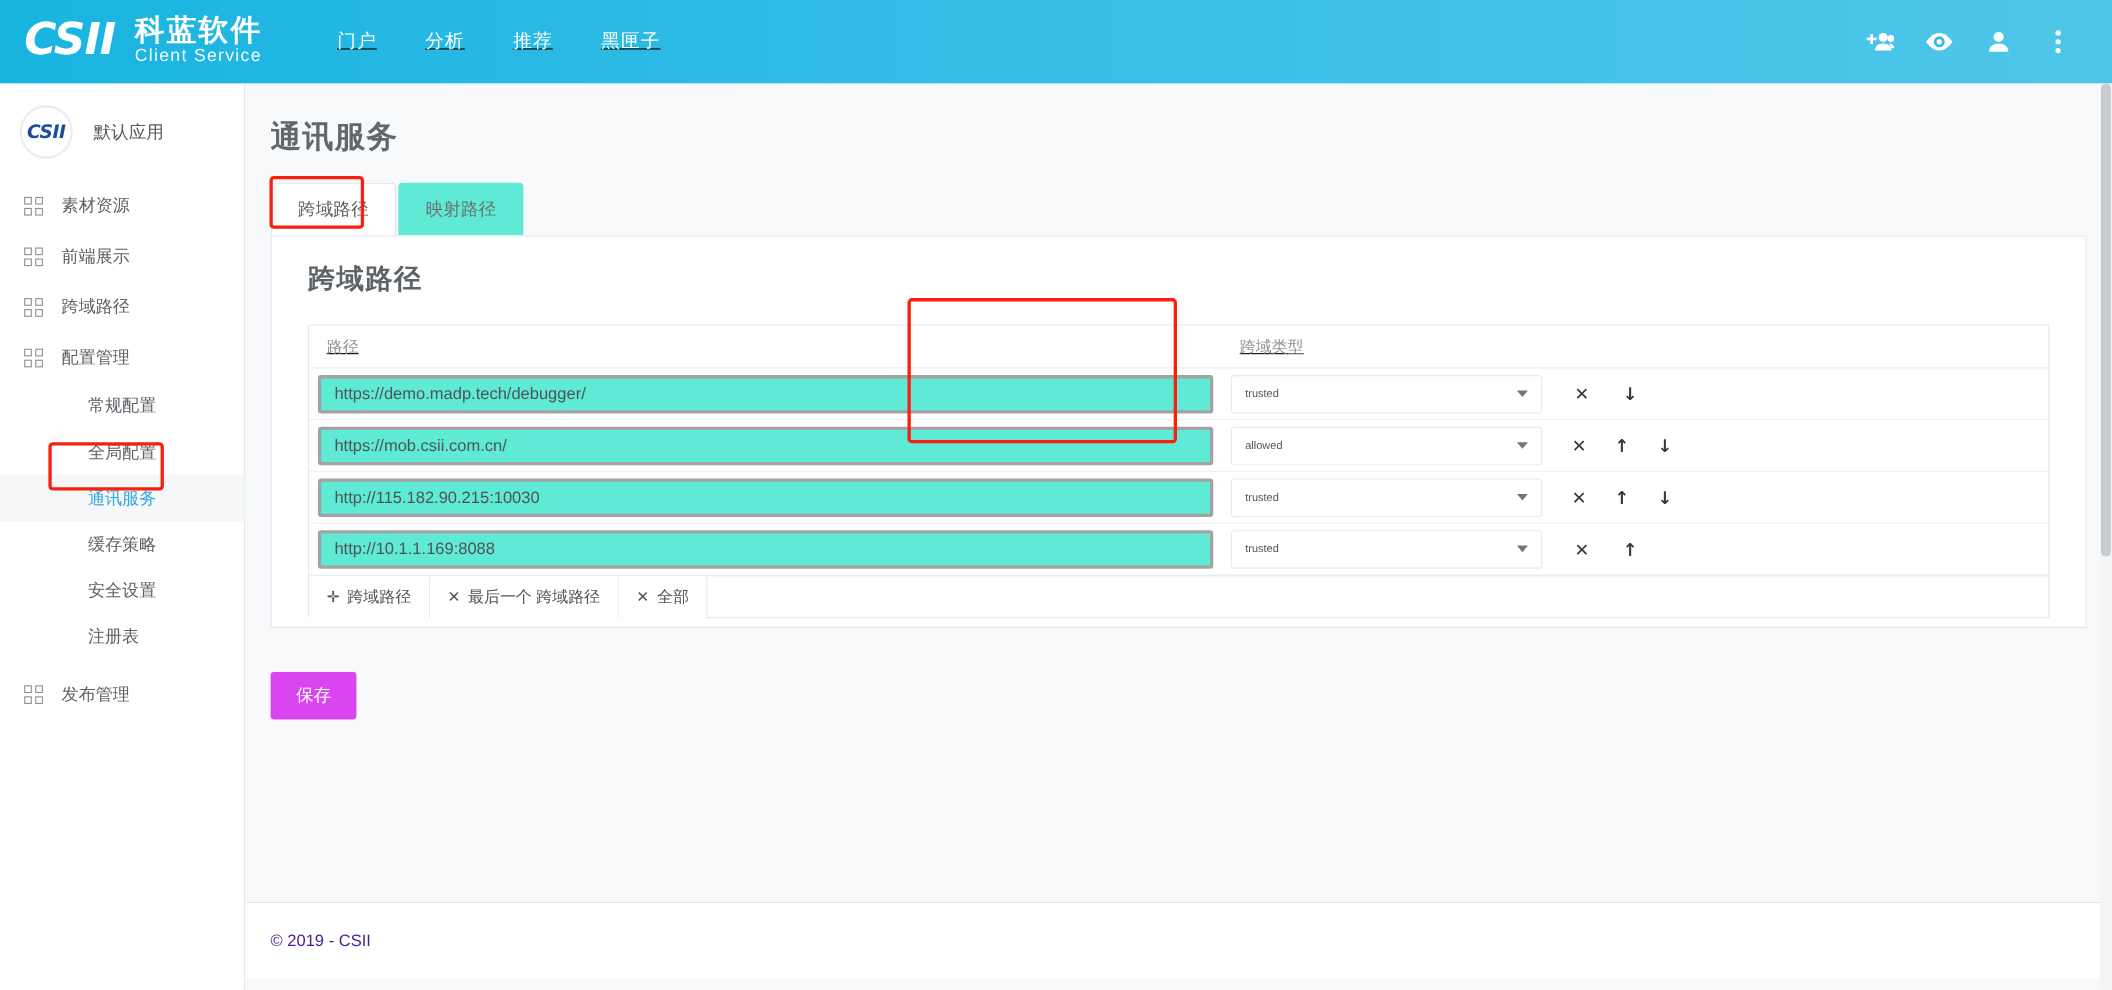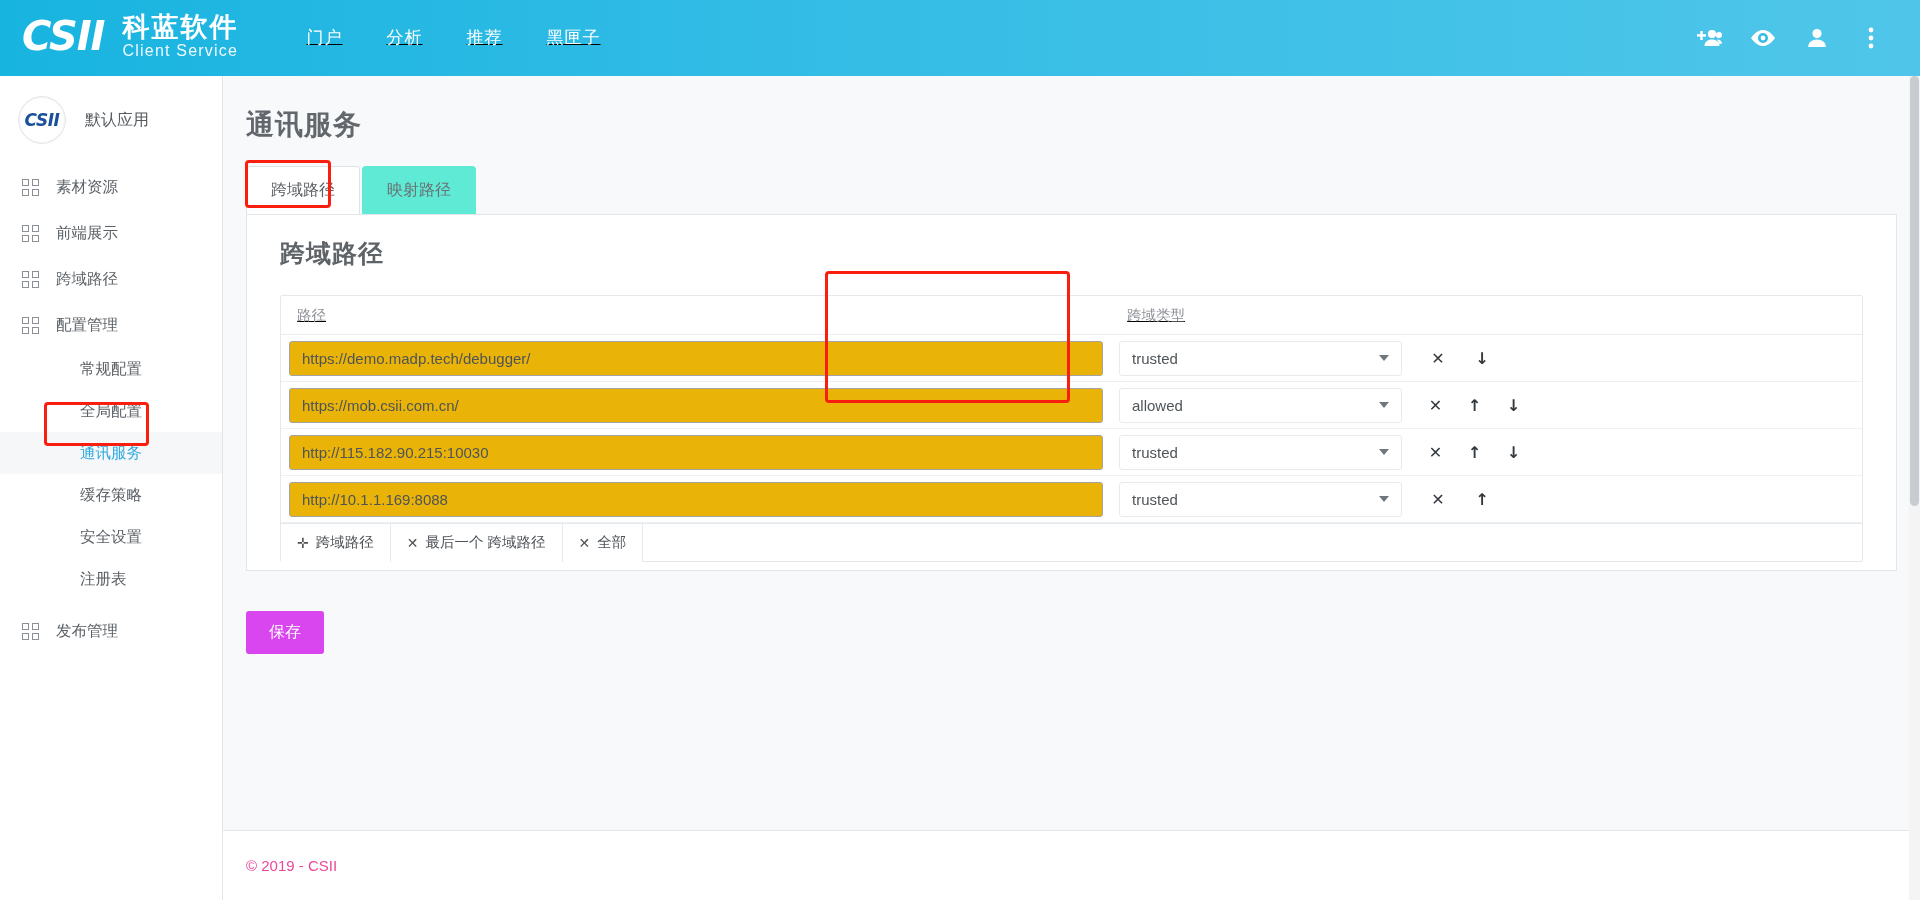--- a/index.html
+++ b/index.html
@@ -201,37 +201,37 @@
     height: 47px;
     border-bottom: 1px solid #eef1f3;
   }
   .trow:last-child { border-bottom: none; }
   .cell { padding: 0 8px; }
   .cell.first { padding-left: 8px; }
 
   .inp {
     width: 100%;
     height: 35px;
-    border: 1px solid #a3a3a3;
+    border: 3px solid #a3a3a3;
     border-radius: 3px;
-    background: #eab308;
+    background: #5eead4;
     font-size: 15px;
     color: #4e5458;
     padding: 0 12px;
     font-family: "Liberation Sans", sans-serif;
     outline: none;
   }
   .sel-wrap { position: relative; width: 100%; }
   .sel {
     width: 100%;
     height: 35px;
     border: 1px solid #e6ebee;
     border-radius: 3px;
     background: #fff;
-    font-size: 15px;
+    font-size: 10px;
     color: #4e5458;
     padding: 0 12px;
     display: flex; align-items: center;
     cursor: pointer;
   }
   .sel .chev {
     margin-left: auto;
     width: 0; height: 0;
     border-left: 5px solid transparent;
     border-right: 5px solid transparent;
@@ -282,28 +282,28 @@
     border: none;
     border-radius: 3px;
     font-size: 16px;
     padding: 11px 23px;
     cursor: pointer;
     font-family: Liberation Mono, monospace;
   }
 
   .footer {
     position: absolute;
-    left: 0; bottom: 0;
+    left: 0; bottom: 10px;
     width: 1697px; height: 70px;
     border-top: 1px solid #e3e7ea;
     background: #ffffff;
     display: flex; align-items: center;
     padding-left: 23px;
     font-size: 15px;
-    color: #ec4899;
+    color: #4c1d95;
   }
   .scrollbar-v {
     position: absolute; right: 0; top: 0;
     width: 11px; height: 824px;
     background: #f4f4f4;
   }
   .scrollbar-thumb {
     position: absolute; right: 1px; top: 0;
     width: 9px; height: 430px;
     background: #c7ccd1; border-radius: 5px;

